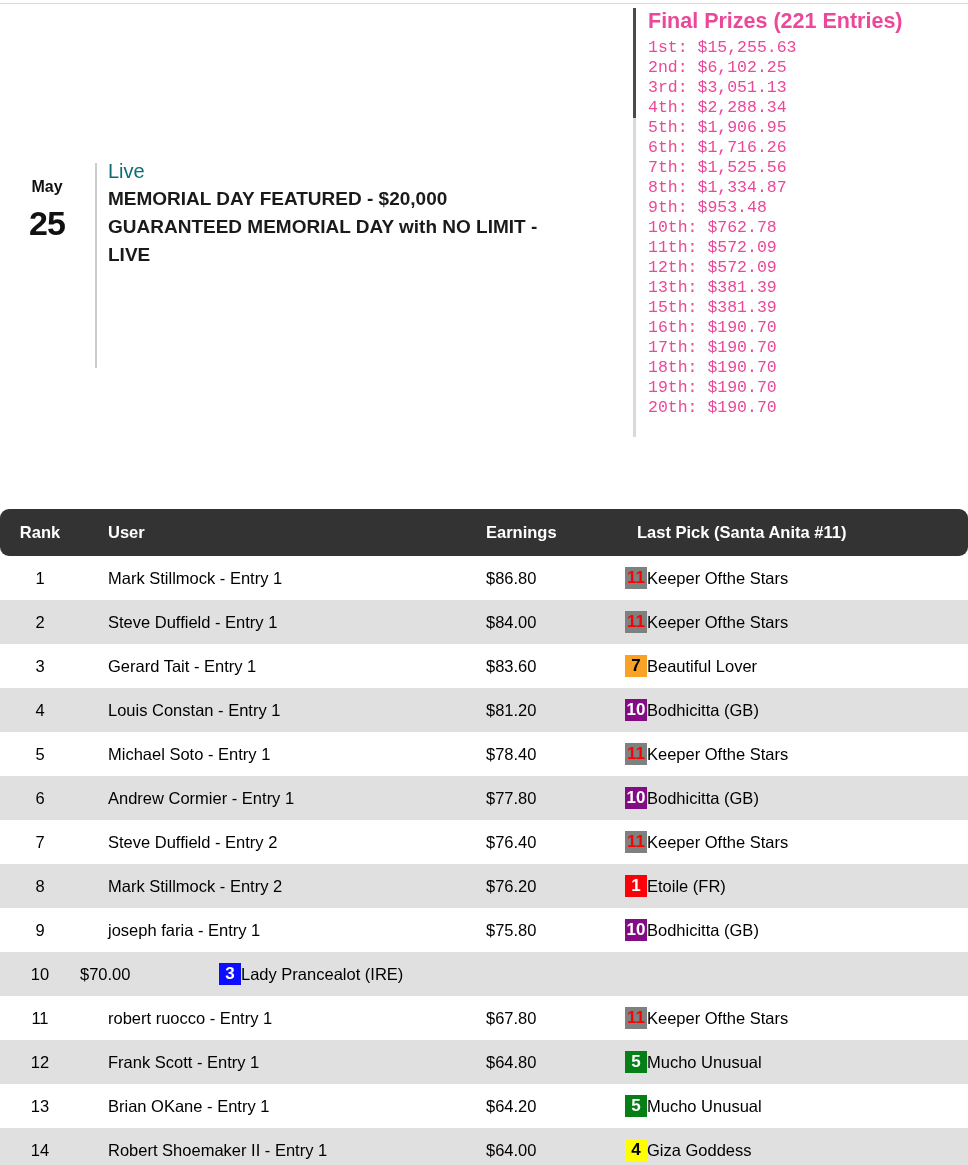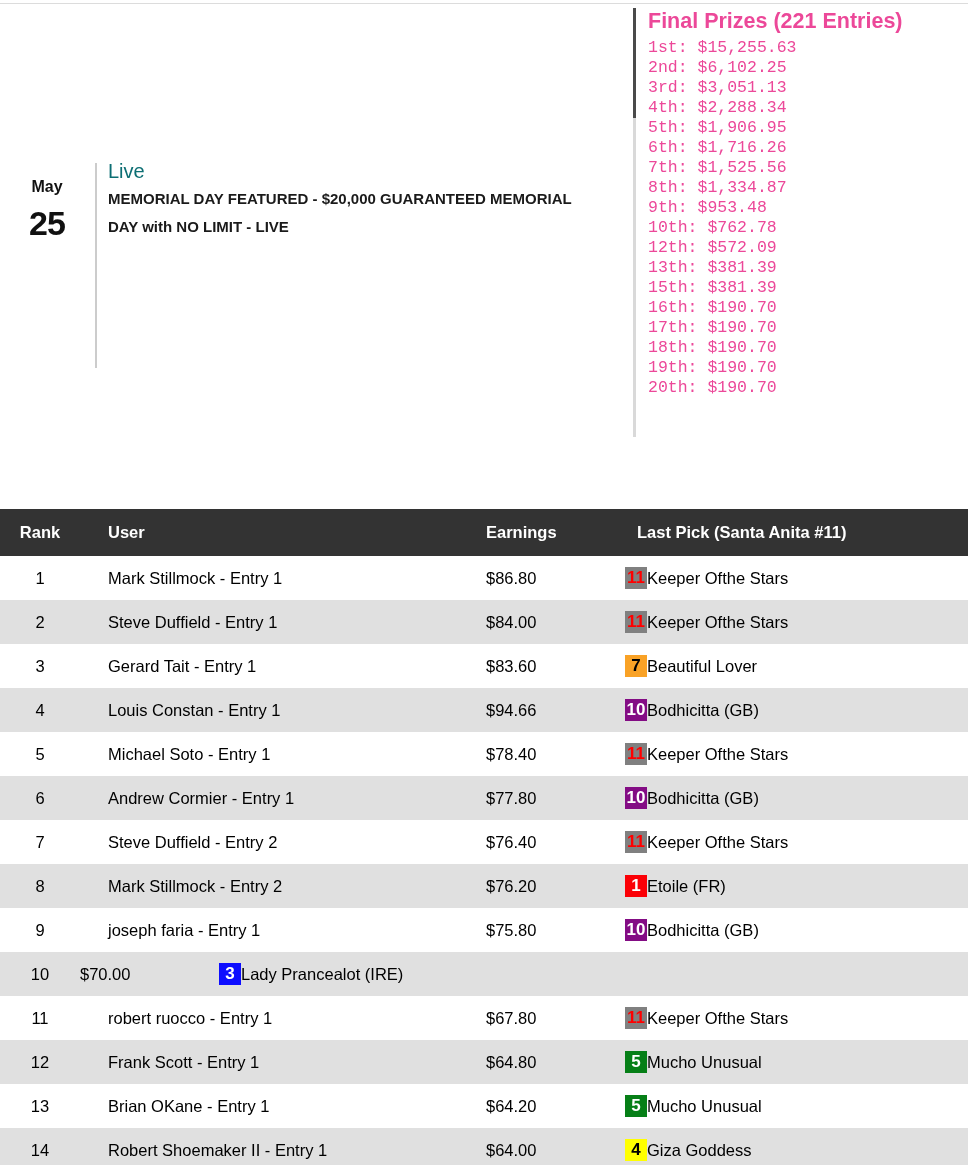--- a/index.html
+++ b/index.html
@@ -36,21 +36,21 @@
     width: 2px; height: 205px;
     background: #cccccc;
   }
   .event-info {
     position: absolute;
     left: 108px; top: 158px;
     width: 465px;
   }
   .event-live { font-size: 20px; line-height: 27px; }
   .event-title {
-    font-size: 15px;
+    font-size: 19px;
     font-weight: bold;
     line-height: 28px;
     color: #1a1a1a;
   }
 
   
   .prizes-scroll-track {
     position: absolute;
     left: 633px; top: 8px;
     width: 3px; height: 429px;
@@ -151,20 +151,21 @@
   <li class="prize-item">6th: $1,716.26</li>
 
   <li class="prize-item">7th: $1,525.56</li>
 
   <li class="prize-item">8th: $1,334.87</li>
 
   <li class="prize-item">9th: $953.48</li>
 
   <li class="prize-item">10th: $762.78</li>
 
+  <li class="prize-item">11th: $572.09</li>
 
   <li class="prize-item">12th: $572.09</li>
 
   <li class="prize-item">13th: $381.39</li>
 
 
   <li class="prize-item">15th: $381.39</li>
 
   <li class="prize-item">16th: $190.70</li>
 
@@ -172,21 +173,21 @@
 
   <li class="prize-item">18th: $190.70</li>
 
   <li class="prize-item">19th: $190.70</li>
 
   <li class="prize-item">20th: $190.70</li>
 </ul>
   </div>
 
   <div class="leaderboard">
-    <div class="lb-header" id="lb-header" style="background: rgb(51, 51, 51);">
+    <div class="lb-header" id="lb-header" style="background: rgb(51, 51, 51); border-radius: 9px;">
       <div class="col-rank">Rank</div>
       <div class="col-user">User</div>
       <div class="col-earnings">Earnings</div>
       <div class="col-pick">Last Pick (Santa Anita #11)</div>
     </div>
     <div class="lb-body">
   <div class="lb-row">
     <div class="col-rank">1</div>
     <div class="col-user">Mark Stillmock - Entry 1</div>
     <div class="col-earnings">$86.80</div>
@@ -212,21 +213,21 @@
     <div class="col-earnings">$83.60</div>
     <div class="col-pick">
       <span class="pick-badge" style="background: rgb(249, 162, 38); color: rgb(0, 0, 0);">7</span>
             <span class="pick-horse">Beautiful Lover</span>
     </div>
   </div>
 
   <div class="lb-row">
     <div class="col-rank">4</div>
     <div class="col-user">Louis Constan - Entry 1</div>
-    <div class="col-earnings">$94.66</div>
+    <div class="col-earnings">$81.20</div>
     <div class="col-pick">
       <span class="pick-badge" style="background: rgb(131, 12, 132); color: rgb(255, 255, 255);">10</span>
             <span class="pick-horse">Bodhicitta (GB)</span>
     </div>
   </div>
 
   <div class="lb-row">
     <div class="col-rank">5</div>
     <div class="col-user">Michael Soto - Entry 1</div>
     <div class="col-earnings">$78.40</div>

